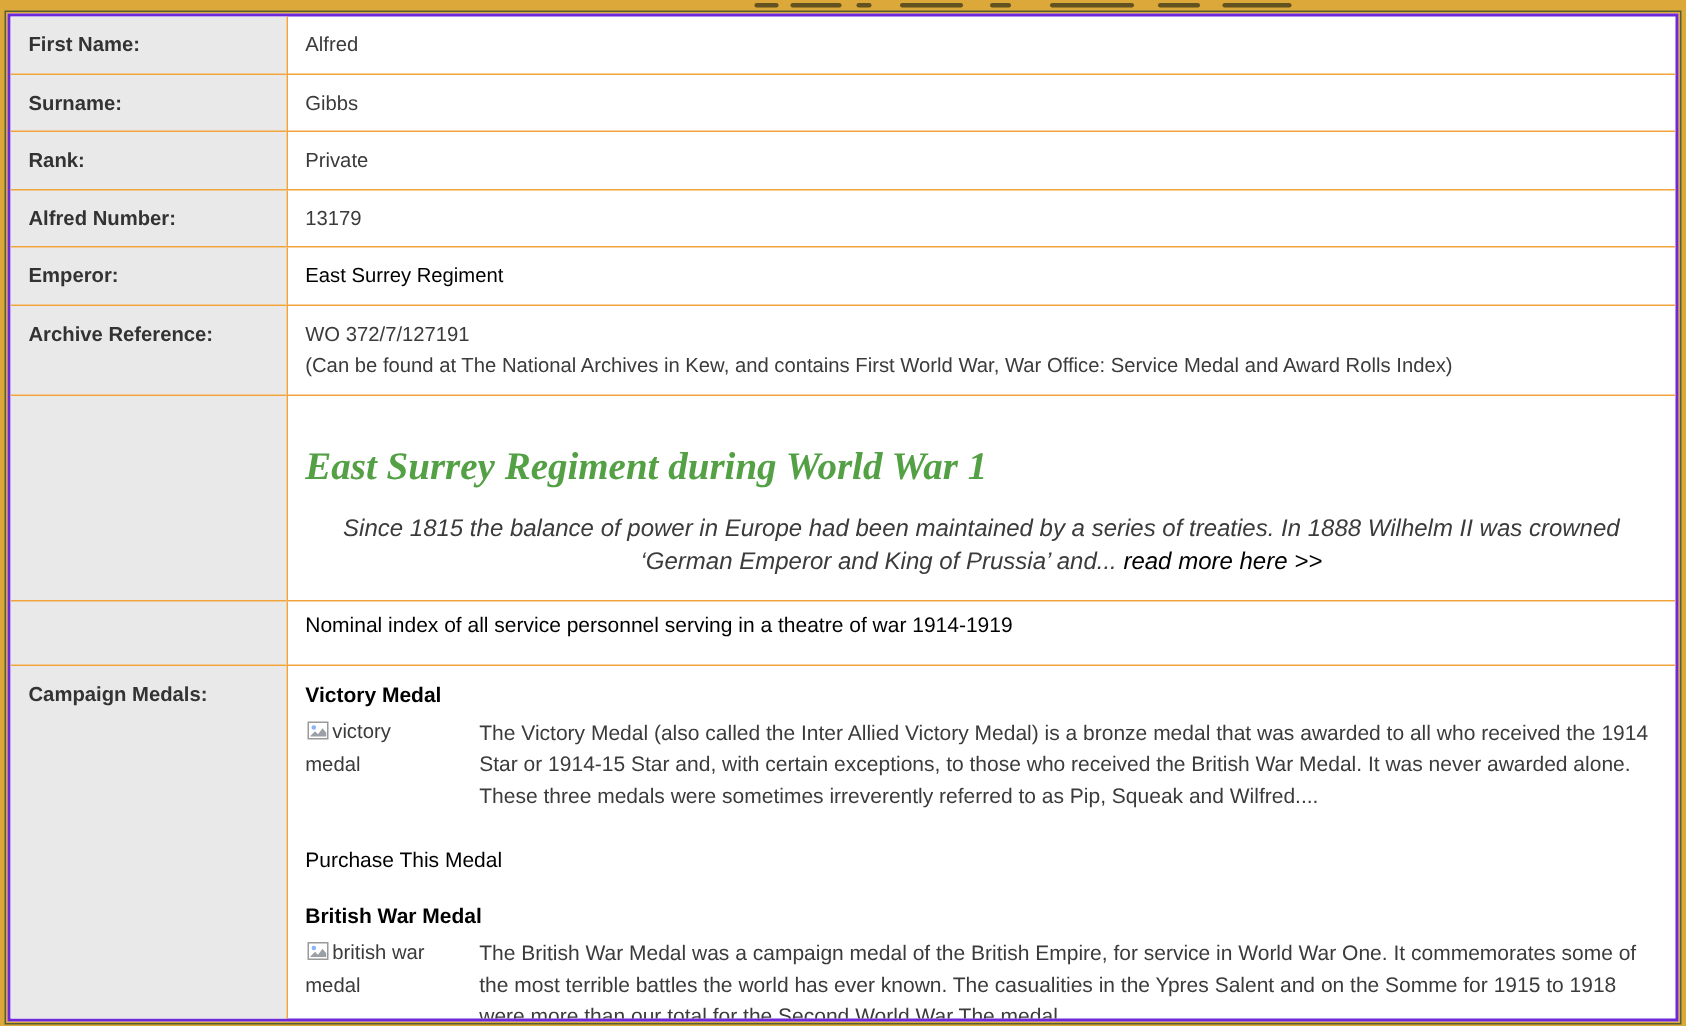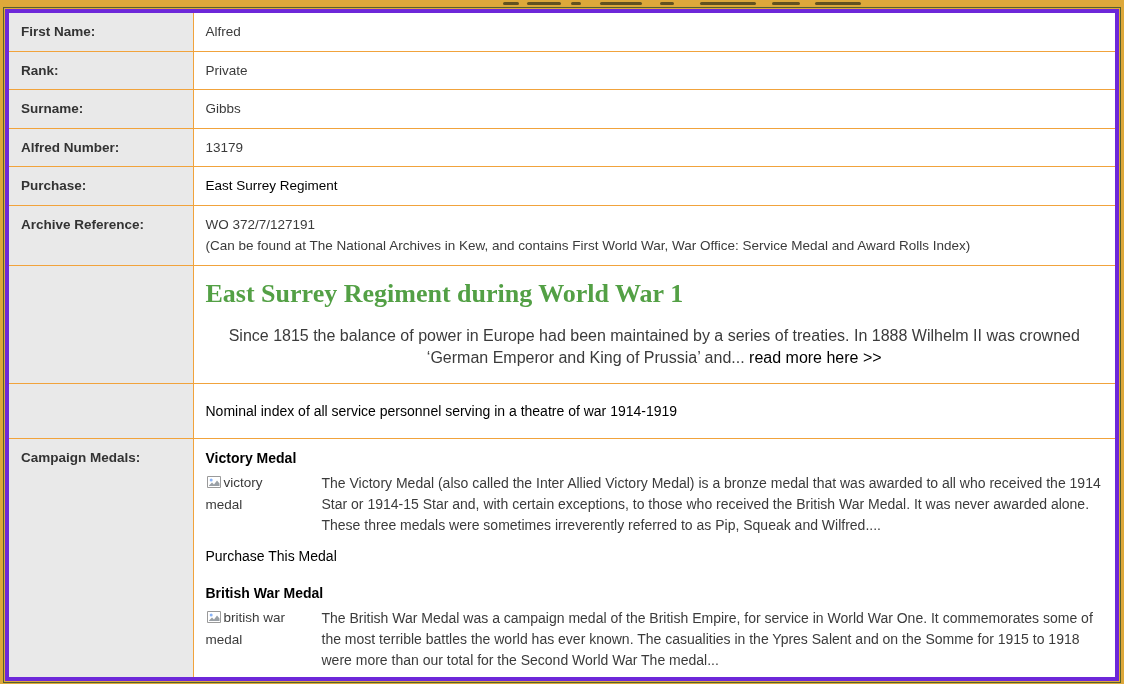--- a/index.html
+++ b/index.html
@@ -13,21 +13,21 @@
   
   .top-remnants { position: absolute; top: 0; left: 0; right: 0; height: 8px; }
   .top-remnants span {
     position: absolute; top: 2px; height: 3px;
     background: #4c431c; border-radius: 2px; opacity: .85;
   }
   
   .frame {
     position: absolute; top: 9px; left: 5px; right: 5px; bottom: 3px;
     background: #ffffff;
-    border: 4px solid #6d28d9;
+    border: 2px solid #6d28d9;
     outline: 1px solid #55602e;
     outline-offset: 1px;
     overflow: hidden;
   }
   .record { display: table; width: 100%; border-collapse: collapse; }
   .row { display: table-row; }
   .cell {
     display: table-cell; vertical-align: top;
     padding: 9px 12px;
     font-size: 13.5px; line-height: 1.45; color: #3b3b3b;
@@ -38,42 +38,42 @@
     width: 184px;
     background: #e9e9e9;
     border-right: 1px solid #f1a33c;
     font-weight: bold; color: #333333;
   }
   a, .link {
     color: #000000; text-decoration: none; cursor: pointer;
   }
   .note-line { margin-top: 2px; }
   
-  .article-cell { padding-top: 9px; padding-bottom: 14px; }
+  .article-cell { padding-top: 28px; padding-bottom: 14px; font-style: italic; }
   .article-title {
     font-family: "Liberation Serif", serif;
     font-size: 26px; font-weight: bold;
     color: #53a045;
     margin-bottom: 12px;
   }
   .article-summary { font-size: 16px; line-height: 22px; max-width: 930px; text-align: center; }
   
-  .nominal-cell { padding-top: 17px; padding-bottom: 17px; font-size: 14px; }
+  .nominal-cell { padding-top: 5px; padding-bottom: 17px; font-size: 14px; }
   
   .medals-cell { font-size: 14px; }
   .medal-item { margin-bottom: 16px; }
   .medal-name { font-weight: bold; font-size: 14px; display: inline-block; margin-bottom: 3px; }
   .medal-body { display: flex; align-items: flex-start; margin: 2px 0 4px 0; }
   .medal-alt {
     flex: 0 0 88px; width: 88px;
     font-size: 13.5px; line-height: 20px; color: #3b3b3b;
   }
   .broken-icon { display: inline-block; vertical-align: -2px; margin-right: 2px; }
   .medal-desc { flex: 1; line-height: 21px; margin-left: 28px; }
-  .purchase-link { font-size: 14px; display: inline-block; margin-top: 6px; }
+  .purchase-link { font-size: 14px; display: inline-block; margin-top: 18px; }
 </style>
 </head>
 <body>
 
 <div class="top-remnants">
   <span style="left:503px;width:16px"></span>
   <span style="left:527px;width:34px"></span>
   <span style="left:571px;width:10px"></span>
   <span style="left:600px;width:42px"></span>
   <span style="left:660px;width:14px"></span>
@@ -84,36 +84,36 @@
 
 <div class="frame">
   <div class="record">
 
     <div class="row">
       <div class="cell label-cell">First Name:</div>
       <div class="cell">Alfred</div>
     </div>
 
     <div class="row">
-      <div class="cell label-cell">Rank:</div>
-      <div class="cell">Private</div>
+      <div class="cell label-cell">Surname:</div>
+      <div class="cell">Gibbs</div>
     </div>
 
     <div class="row">
-      <div class="cell label-cell">Surname:</div>
-      <div class="cell">Gibbs</div>
+      <div class="cell label-cell">Rank:</div>
+      <div class="cell">Private</div>
     </div>
 
     <div class="row">
       <div class="cell label-cell">Alfred Number:</div>
       <div class="cell">13179</div>
     </div>
 
     <div class="row">
-      <div class="cell label-cell">Purchase:</div>
+      <div class="cell label-cell">Emperor:</div>
       <div class="cell">
         <a>East Surrey Regiment</a>
       </div>
     </div>
 
     <div class="row">
       <div class="cell label-cell">Archive Reference:</div>
       <div class="cell">
         <div>WO 372/7/127191</div>
         <div class="note-line">(Can be found at The National Archives in Kew, and contains First World War, War Office: Service Medal and Award Rolls Index)</div>

